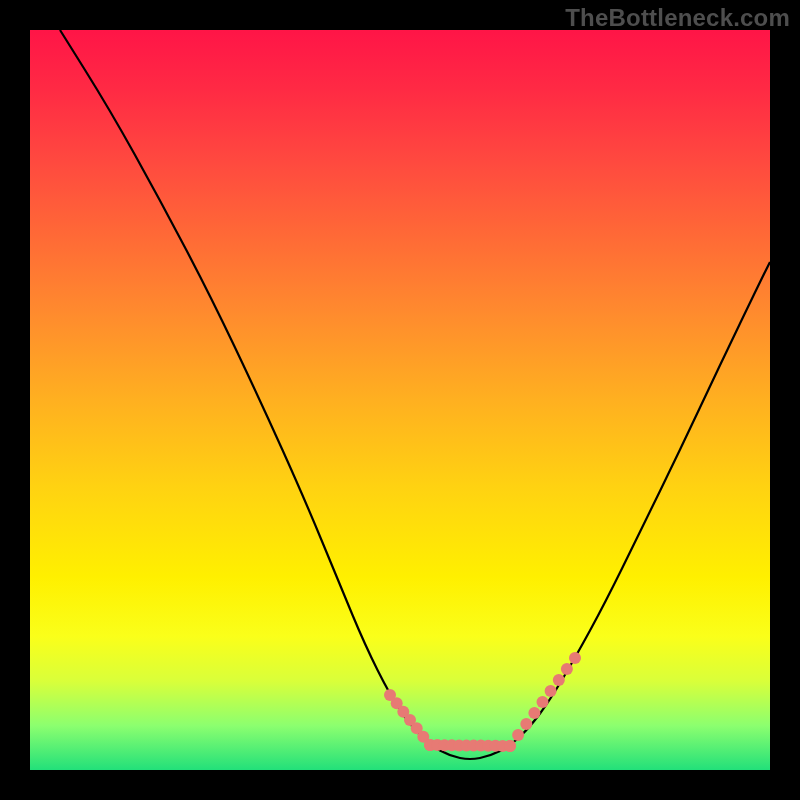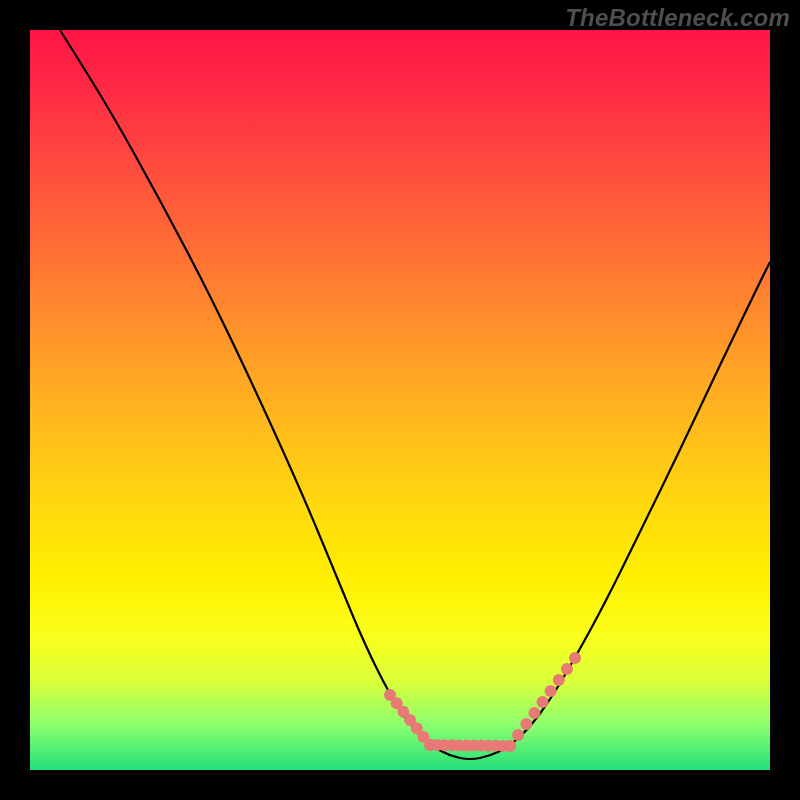--- a/index.html
+++ b/index.html
@@ -9,21 +9,20 @@
     height: 800px;
     background: #000;
     overflow: hidden;
     font-family: Arial, Helvetica, sans-serif;
   }
   .stage {
     position: relative;
     width: 800px;
     height: 800px;
     background: #000;
-    font-style: italic;
   }
   .plot {
     position: absolute;
     left: 30px;
     top: 30px;
     width: 740px;
     height: 740px;
     background: linear-gradient(
       to bottom,
       #ff1547 0%,

